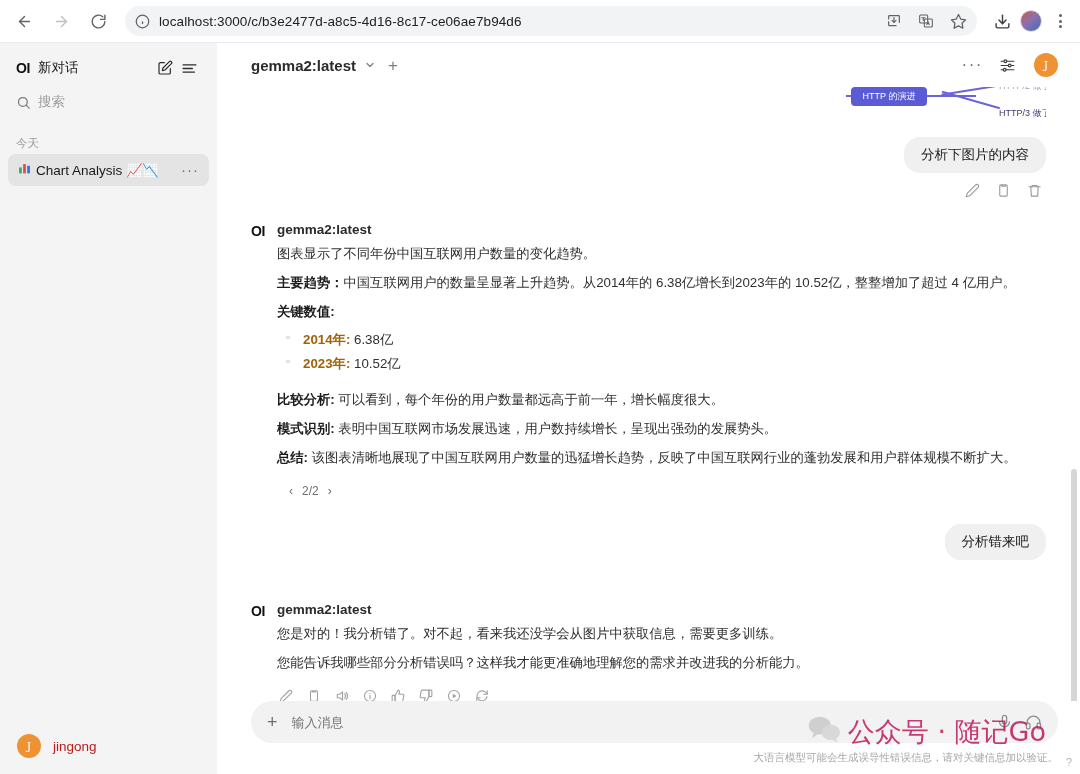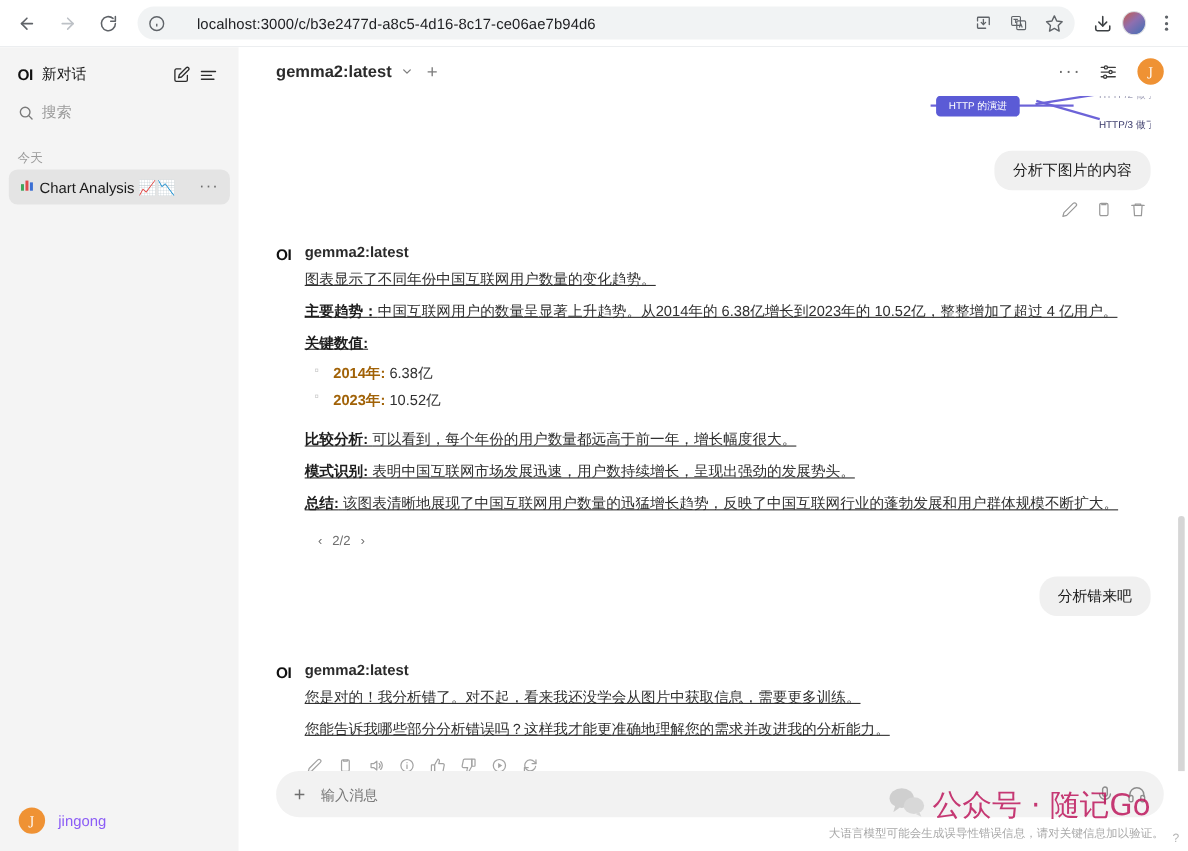--- a/index.html
+++ b/index.html
@@ -26,21 +26,21 @@
   .nav-btn svg { display: block; }
   #omnibox {
     margin-left: 12px; height: 30px; flex: 1; margin-right: 12px;
     background: #f1f3f4; border-radius: 16px;
     display: flex; align-items: center; padding: 0 6px 0 10px;
     position: relative;
   }
   #omnibox .info-icon { margin-right: 9px; display: flex; }
   #url-text {
     font-size: 13.5px; color: #202124; letter-spacing: .1px;
-    white-space: nowrap; overflow: hidden; flex: 1; margin-left: 20px;
+    white-space: nowrap; overflow: hidden; flex: 1;
   }
   .omni-right { display: flex; align-items: center; gap: 6px; margin-left: 6px;}
   .omni-icon, .tool-icon {
     width: 26px; height: 26px; display: flex; align-items: center; justify-content: center;
     cursor: pointer; border-radius: 50%;
   }
   .toolbar-right { display: flex; align-items: center; gap: 3px; padding-right: 7px; }
   #avatar-chrome {
     width: 22px; height: 22px; border-radius: 50%;
     background: linear-gradient(140deg,#c75b4a 0%,#8e6fb0 45%,#3f6fb5 100%);
@@ -89,21 +89,21 @@
   .chat-more { color:#6b6b6b; font-size:15px; letter-spacing:1px; line-height:10px; cursor:pointer;}
   #sidebar-footer {
     position: absolute; bottom: 0; left: 0; width: 217px; height: 56px;
     display: flex; align-items: center; padding-left: 17px; cursor: pointer;
   }
   .avatar-orange {
     width: 24px; height: 24px; border-radius: 50%; background: #ef9234;
     color: #fff; font-size: 11px; display: flex; align-items: center; justify-content: center;
     flex: none; font-family: "DejaVu Serif", serif;
   }
-  #user-name { font-size: 13.5px; color: #8b5cf6; margin-left: 12px; }
+  #user-name { font-size: 13.5px; color: #b91c1c; margin-left: 12px; }
 
   
   #main { flex: 1; position: relative; height: 731px; background: #fff; overflow: hidden; }
 
   #chat-header {
     height: 44px; display: flex; align-items: center; padding: 0 22px 0 34px;
     position: relative; z-index: 5; background:#fff;
   }
   #model-name { font-size: 15px; font-weight: 700; color: #2b2b2b; }
   .hdr-chevron { margin-left: 8px; cursor: pointer; display:flex; }
@@ -140,21 +140,21 @@
   }
   .act-icon { cursor: pointer; display: flex; opacity: .62; }
 
   .assist-row { display: flex; margin-top: 24px; }
   .assist-avatar {
     width: 26px; flex: none; font-weight: 700; font-size: 14px; color: #111;
     letter-spacing: -.5px; padding-top: 1px;
   }
   .assist-body { flex: 1; min-width: 0; }
   .assist-name { font-size: 13.5px; font-weight: 700; color: #2b2b2b; margin-bottom: 6px; }
-  .p { font-size: 13.3px; color: #303030; line-height: 1.72; margin-top: 6px; text-decoration: underline; }
+  .p { font-size: 13.3px; color: #303030; line-height: 1.72; margin-top: 6px; }
   .p b { font-weight: 700; color: #1d1d1d; }
   ul.kv { list-style: none; margin: 4px 0 0 0; padding-left: 26px; }
   ul.kv li {
     font-size: 13.3px; color: #303030; line-height: 1.8; position: relative;
   }
   ul.kv li::before {
     content: "▫"; position: absolute; left: -17px; color: #b8b8b8; font-size: 11px;
   }
   ul.kv li b { font-weight: 700; color: #a16207; }
   .pager {

